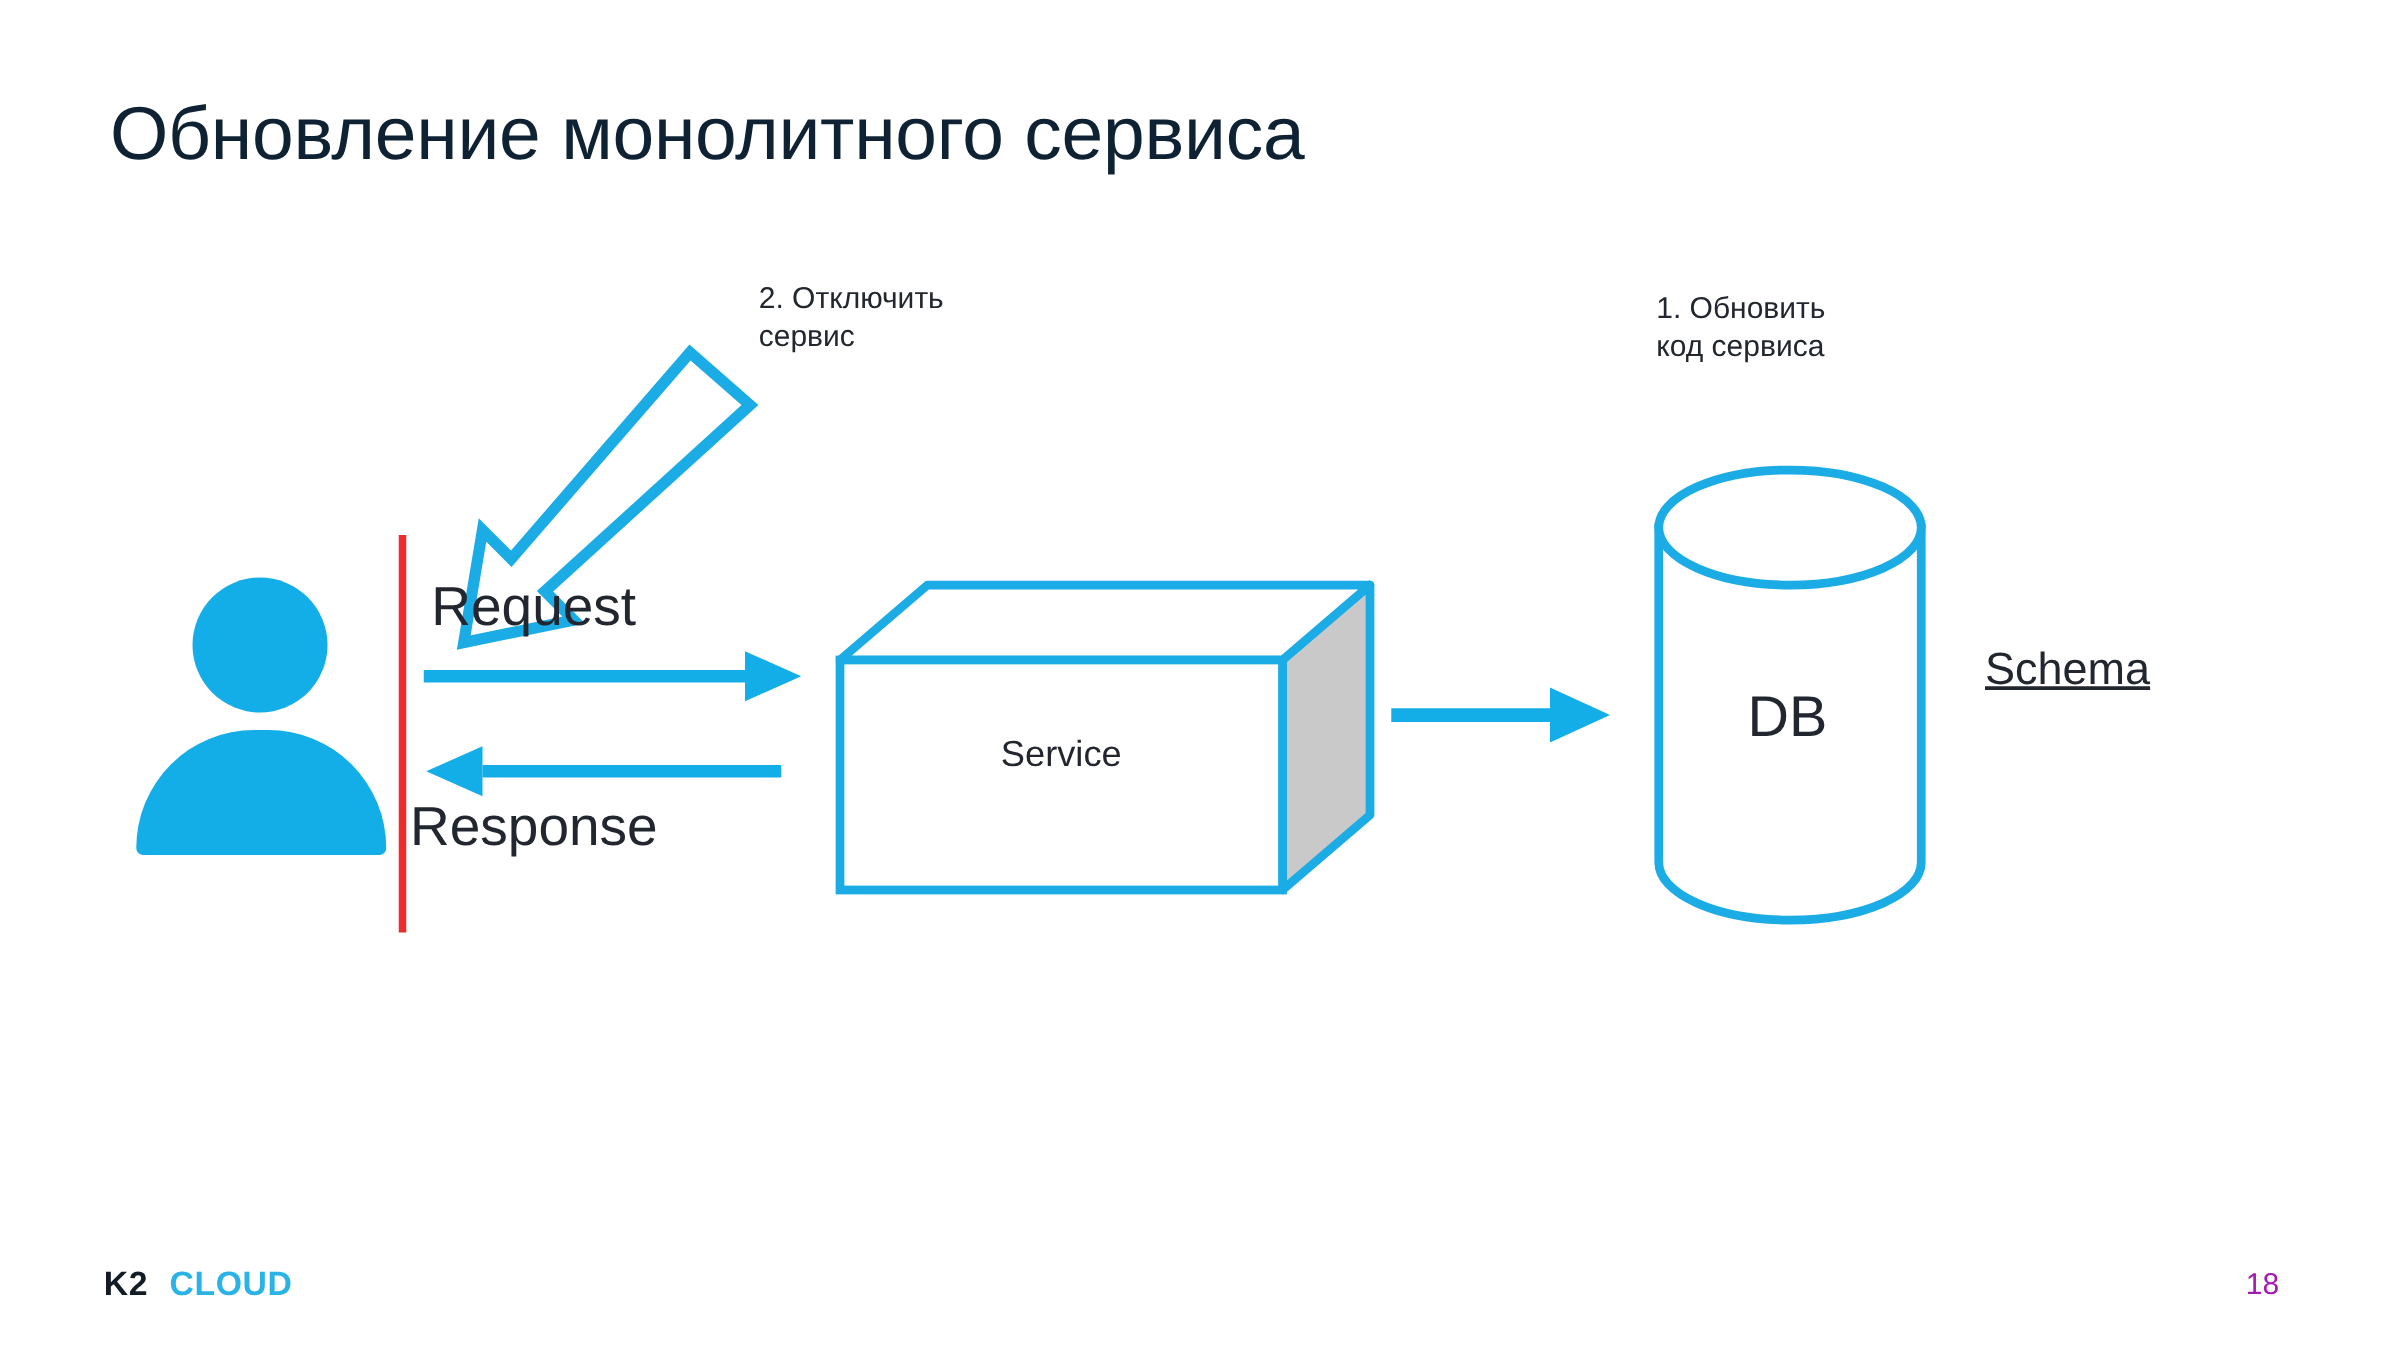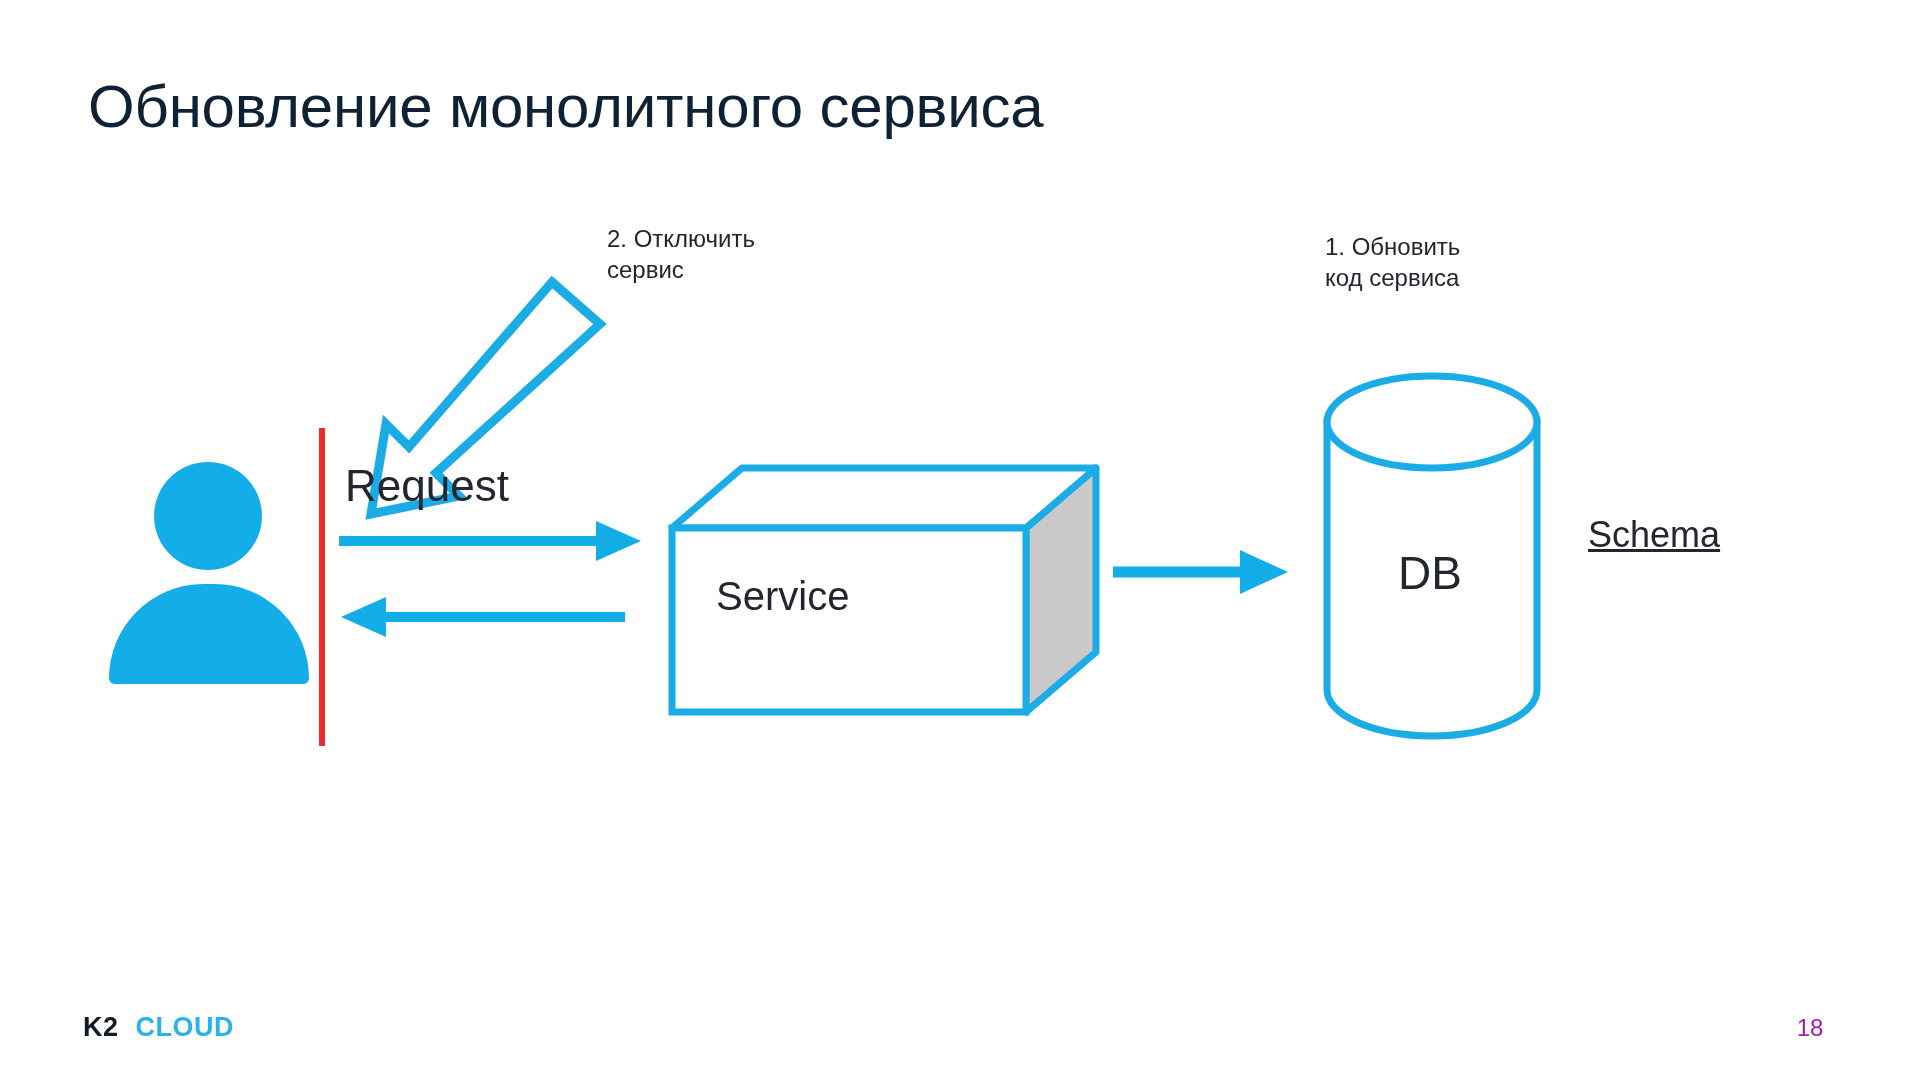--- a/index.html
+++ b/index.html
@@ -113,24 +113,24 @@
     color: #22262E;
     white-space: nowrap;
   }
   #label-request  { left: 345px; top: 461px; }
   #label-response { left: 328px; top: 637px; }
 
   
   #label-service {
     position: absolute;
     left: 716px;
-    top: 574px;
+    top: 588px;
     width: 266px;
-    text-align: left;
-    font-size: 40px;
+    text-align: center;
+    font-size: 29px;
     color: #22262E;
   }
   #label-db {
     position: absolute;
     left: 1350px;
     top: 546px;
     width: 160px;
     text-align: center;
     font-size: 46px;
     color: #22262E;
@@ -225,20 +225,21 @@
 
   <div id="boundary-line"></div>
 
   <div id="actor">
     <div id="actor-head"></div>
     <div id="actor-body"></div>
   </div>
 
   <div class="flow-label" id="label-request">Request</div>
 
+  <div class="flow-label" id="label-response">Response</div>
 
   <div id="label-service">Service</div>
 
   <div id="label-db">DB</div>
 
   <div id="label-schema">Schema</div>
 
   <div id="logo">
     <span id="logo-k2">K2</span><span id="logo-cloud">CLOUD</span>
   </div>

